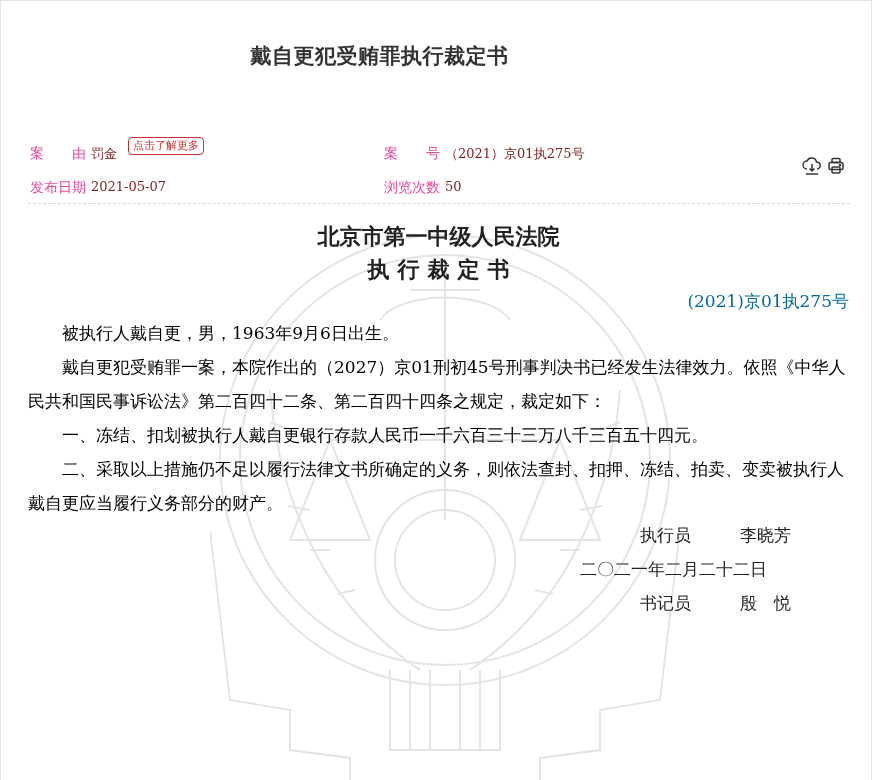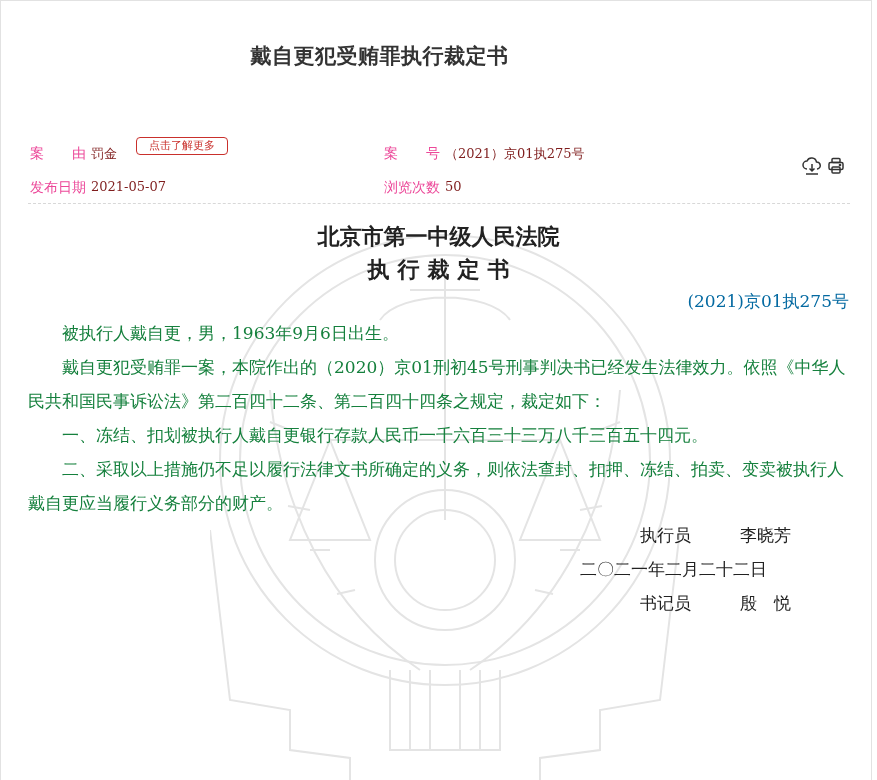--- a/index.html
+++ b/index.html
@@ -4,31 +4,31 @@
   <style>
     html, body { margin: 0; padding: 0; background: #ffffff; }
     body { width: 877px; height: 780px; overflow: hidden; position: relative;
            font-family: "DejaVu Serif", "Liberation Serif", serif; color: #222; }
     .frame { position: absolute; left: 0; top: 0; width: 872px; height: 780px;
              border-left: 1px solid #e2e2e2; border-right: 1px solid #e2e2e2; border-top: 1px solid #e2e2e2; box-sizing: border-box; }
     .title { position: absolute; top: 42px; left: 0; width: 759px; text-align: center;
              font-family: "DejaVu Sans", "Liberation Sans", sans-serif; font-size: 21px; font-weight: bold; color: #333; letter-spacing: 0.5px; }
     .meta-label { position: absolute; color: #ec4899; font-size: 14px; }
     .meta-value { position: absolute; color: #7f1d1d; font-size: 13px; }
-    .tag { position: absolute; left: 136px; top: 137px; border: 1px solid #c9302c; color: #c9302c;
-           border-radius: 4px; font-family: "DejaVu Sans", sans-serif; font-size: 11px; padding: 0 12px; line-height: 16px; cursor: pointer; }
+    .tag { position: absolute; left: 128px; top: 137px; border: 1px solid #c9302c; color: #c9302c;
+           border-radius: 4px; font-family: "DejaVu Sans", sans-serif; font-size: 11px; padding: 0 4px; line-height: 16px; cursor: pointer; }
     .divider { position: absolute; left: 28px; top: 203px; width: 822px; border-top: 1px dashed #d8d8d8; }
     .icon-btn { position: absolute; top: 156px; width: 20px; height: 20px; cursor: pointer; }
     .watermark { position: absolute; left: 210px; top: 230px; width: 470px; height: 560px; opacity: 1; }
     .court { position: absolute; top: 222px; left: 0; width: 877px; text-align: center;
              font-family: "DejaVu Sans", sans-serif; font-weight: bold; font-size: 22px; color: #222; }
     .doc-type { position: absolute; top: 255px; left: 0; width: 877px; text-align: center;
              font-family: Liberation Serif, serif; font-weight: bold; font-size: 22px; color: #222; letter-spacing: 8px; padding-left: 8px; box-sizing: border-box; }
     .case-no { position: absolute; top: 290px; right: 28px; font-size: 17px; color: #0369a1; }
-    .para { position: absolute; left: 28px; width: 822px; font-size: 17px; line-height: 34px; color: #15803d; }
+    .para { position: absolute; left: 28px; width: 822px; font-size: 17px; line-height: 34px; color: #000000; }
     .sig { position: absolute; font-size: 17px; color: #222; white-space: pre; }
   </style>
 </head>
 <body>
 
 <div class="frame"></div>
 
 <div class="title">戴自更犯受贿罪执行裁定书</div>
 
 <span class="meta-label" style="left:30px;top:145px;">案　　由</span>
@@ -74,21 +74,21 @@
   <path d="M390 200 l20 -8 M380 240 l22 -6 M370 280 l22 -4 M350 320 l20 0 M325 360 l18 4"></path>
   <path d="M0 300 l20 170 l60 10 v40 l60 8 v40 l80 4 M470 300 l-20 170 l-60 10 v40 l-60 8 v40 l-80 4"></path>
   <path d="M180 440 v80 h110 v-80 M200 440 v80 M220 440 v80 M250 440 v80 M270 440 v80"></path>
 </svg>
 
 <div class="court">北京市第一中级人民法院</div>
 <div class="doc-type">执行裁定书</div>
 <div class="case-no">(2021)京01执275号</div>
 
 <div class="para" style="top:316px;text-indent:34px;">被执行人戴自更，男，1963年9月6日出生。</div>
-<div class="para" style="top:350px;text-indent:34px;">戴自更犯受贿罪一案，本院作出的（2020）京01刑初45号刑事判决书已经发生法律效力。依照《中华人民共和国民事诉讼法》第二百四十二条、第二百四十四条之规定，裁定如下：</div>
+<div class="para" style="top:350px;text-indent:34px;">戴自更犯受贿罪一案，本院作出的（2027）京01刑初45号刑事判决书已经发生法律效力。依照《中华人民共和国民事诉讼法》第二百四十二条、第二百四十四条之规定，裁定如下：</div>
 <div class="para" style="top:418px;text-indent:34px;">一、冻结、扣划被执行人戴自更银行存款人民币一千六百三十三万八千三百五十四元。</div>
 <div class="para" style="top:452px;text-indent:34px;">二、采取以上措施仍不足以履行法律文书所确定的义务，则依法查封、扣押、冻结、拍卖、变卖被执行人戴自更应当履行义务部分的财产。</div>
 
 <span class="sig" style="left:640px;top:524px;">执行员</span>
 <span class="sig" style="left:740px;top:524px;">李晓芳</span>
 <span class="sig" style="left:580px;top:558px;">二〇二一年二月二十二日</span>
 <span class="sig" style="left:640px;top:592px;">书记员</span>
 <span class="sig" style="left:740px;top:592px;">殷　悦</span>
 
 </body></html>

